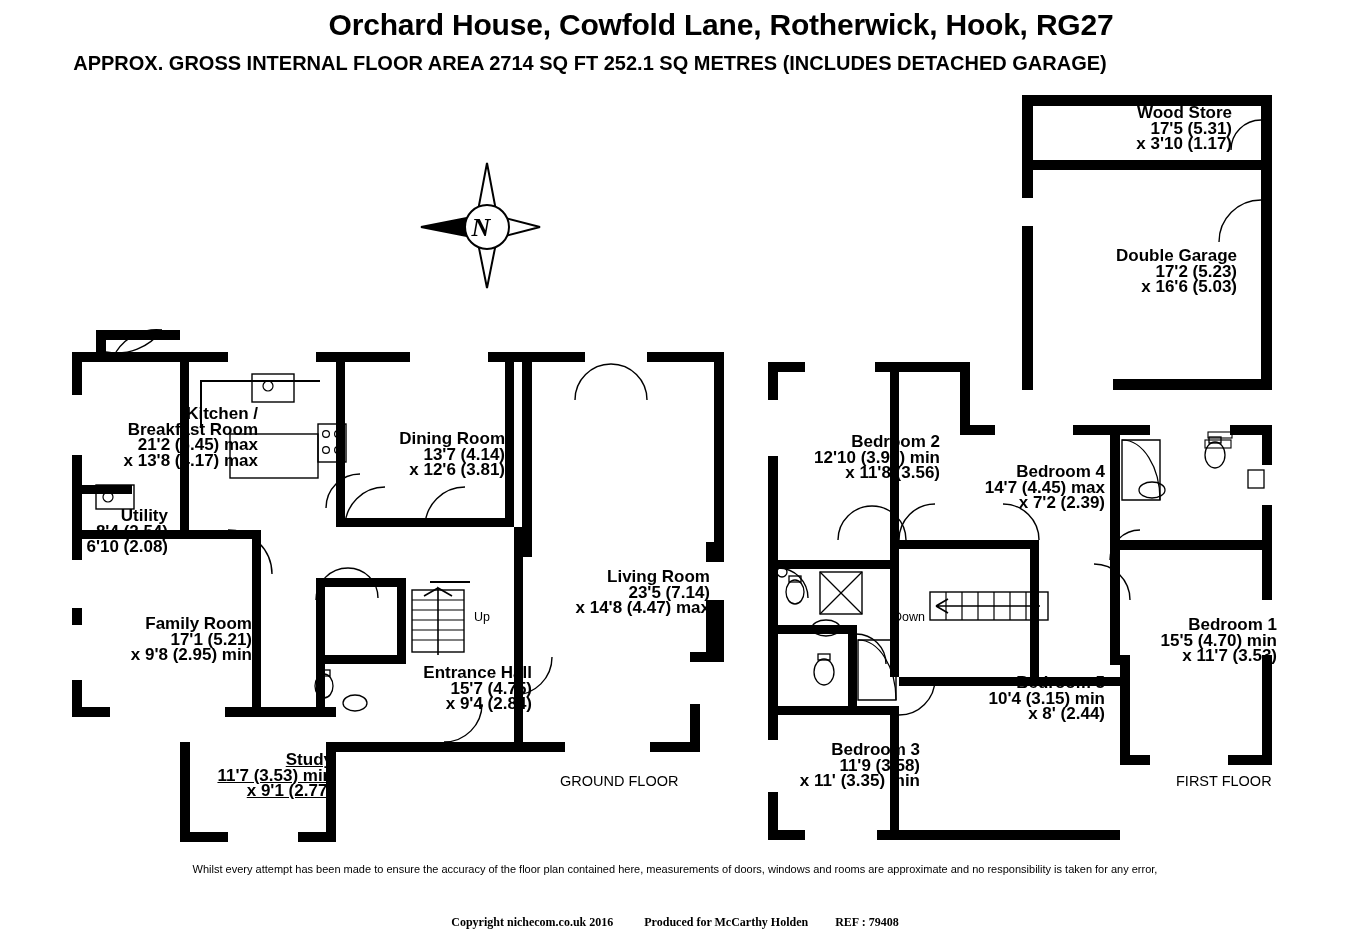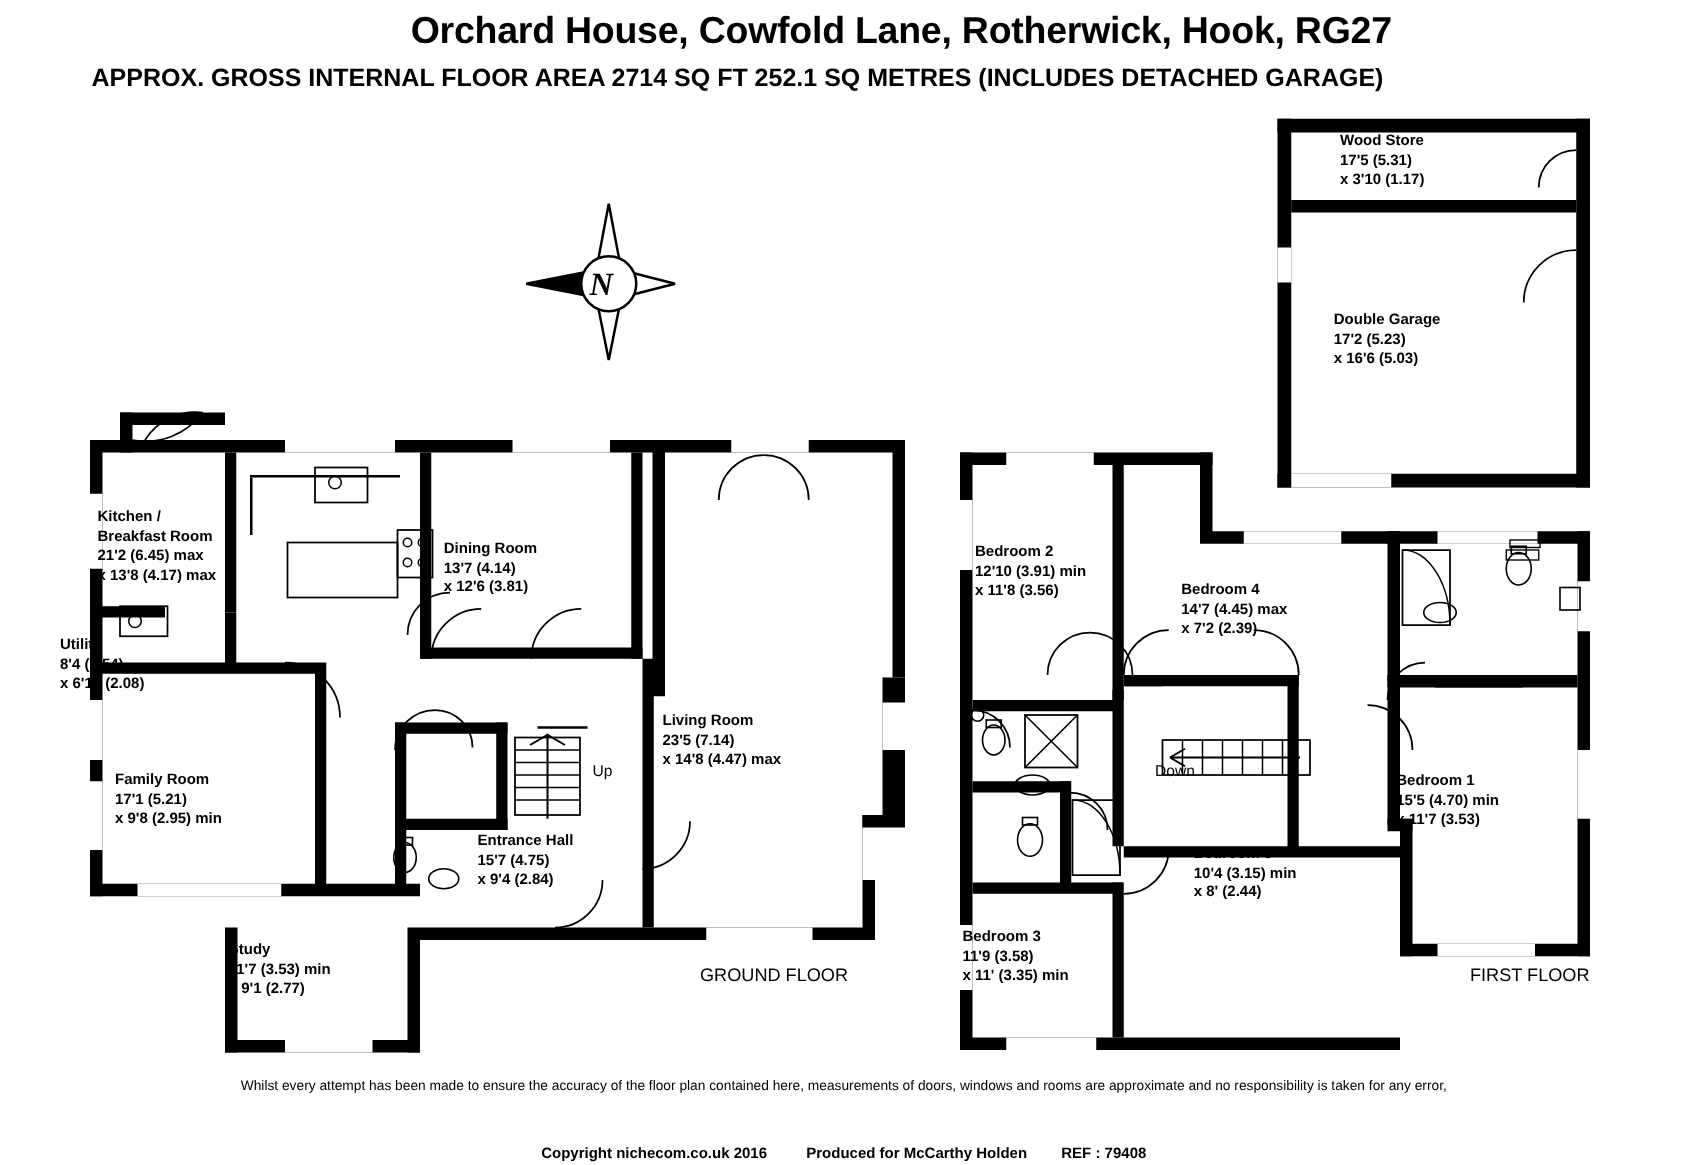--- a/index.html
+++ b/index.html
@@ -34,22 +34,22 @@
   .subtitle {
     position: absolute;
     left: 0; top: 52px;
     width: 1180px;
     text-align: center;
     font-size: 20px;
     font-weight: bold;
   }
   .room {
     position: absolute;
-    text-align: left;
-    font-size: 12px;
+    text-align: right;
+    font-size: 17px;
     font-weight: bold;
     line-height: 15.5px;
     white-space: nowrap;
   }
   .room .nm { display: block; }
   .room .d { display: block; font-weight: bold; }
   .floorlabel {
     position: absolute;
     font-size: 14.5px;
     font-weight: normal;
@@ -71,20 +71,21 @@
     line-height: 14.5px;
   }
   .footer {
     position: absolute;
     left: 0;
     top: 915px;
     width: 1350px;
     text-align: center;
     font-size: 12px;
     font-weight: bold;
+    font-family: Liberation Serif, serif;
   }
   .footer span { margin: 0 6px; }
 </style>
 </head>
 <body>
 
 <svg id="plan" viewBox="0 0 1350 932">
   <g fill="#000000" stroke="none">
 
     <rect x="1022" y="95" width="250" height="11"></rect>
@@ -319,21 +320,21 @@
   <span class="d">17'1 (5.21)</span>
   <span class="d">x 9'8 (2.95) min</span>
 </div>
 
 <div class="room" style="left:382px; top:665px; width:150px;">
   <span class="nm">Entrance Hall</span>
   <span class="d">15'7 (4.75)</span>
   <span class="d">x 9'4 (2.84)</span>
 </div>
 
-<div class="room" style="left:183px; top:752px; width:150px;">
+<div class="room" style="left:183px; top:752px; width:150px;text-decoration:underline;">
   <span class="nm">Study</span>
   <span class="d">11'7 (3.53) min</span>
   <span class="d">x 9'1 (2.77)</span>
 </div>
 
 <div class="room" style="left:780px; top:434px; width:160px;">
   <span class="nm">Bedroom 2</span>
   <span class="d">12'10 (3.91) min</span>
   <span class="d">x 11'8 (3.56)</span>
 </div>
@@ -356,21 +357,21 @@
   <span class="d">x 8' (2.44)</span>
 </div>
 
 <div class="room" style="left:770px; top:742px; width:150px;">
   <span class="nm">Bedroom 3</span>
   <span class="d">11'9 (3.58)</span>
   <span class="d">x 11' (3.35) min</span>
 </div>
 
 <div class="updown" style="left:474px; top:610px;">Up</div>
-<div class="updown" style="left:893px; top:610px;margin-left:31px;">Down</div>
+<div class="updown" style="left:893px; top:610px;">Down</div>
 
 <div class="floorlabel" style="left:560px; top:773px;">GROUND FLOOR</div>
 <div class="floorlabel" style="left:1176px; top:773px;">FIRST FLOOR</div>
 
 <div class="disclaimer">
   <div>Whilst every attempt has been made to ensure the accuracy of the floor plan contained here, measurements of doors, windows and rooms are approximate and no responsibility is taken for any error,</div>
 </div>
 
 <div class="footer">
   <span>Copyright nichecom.co.uk 2016</span>

